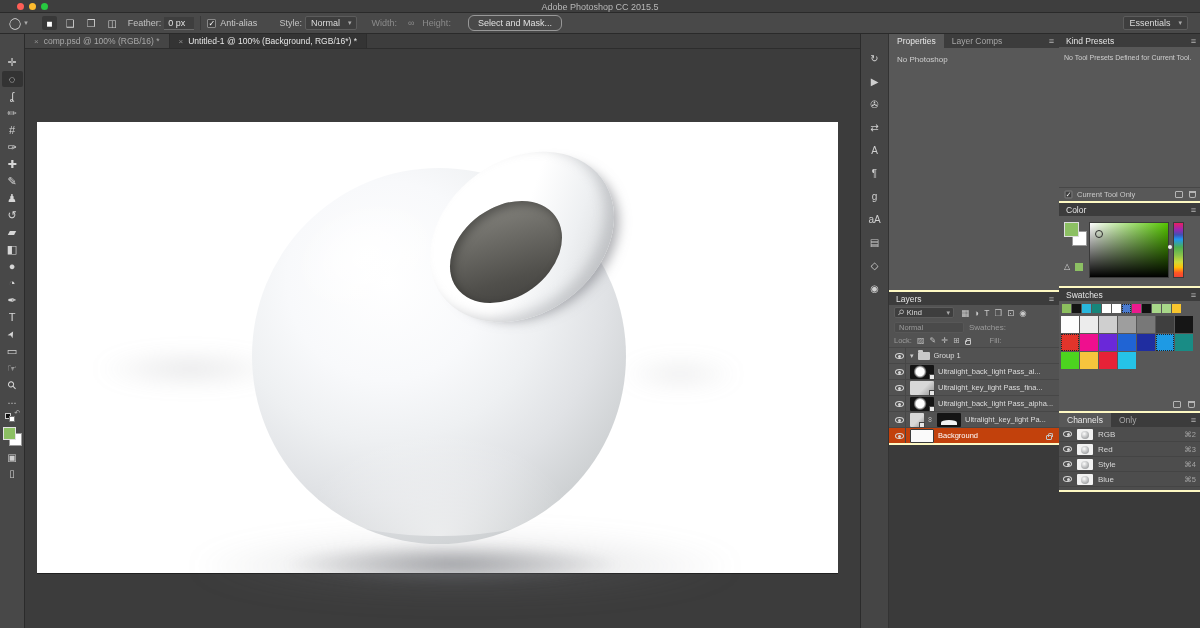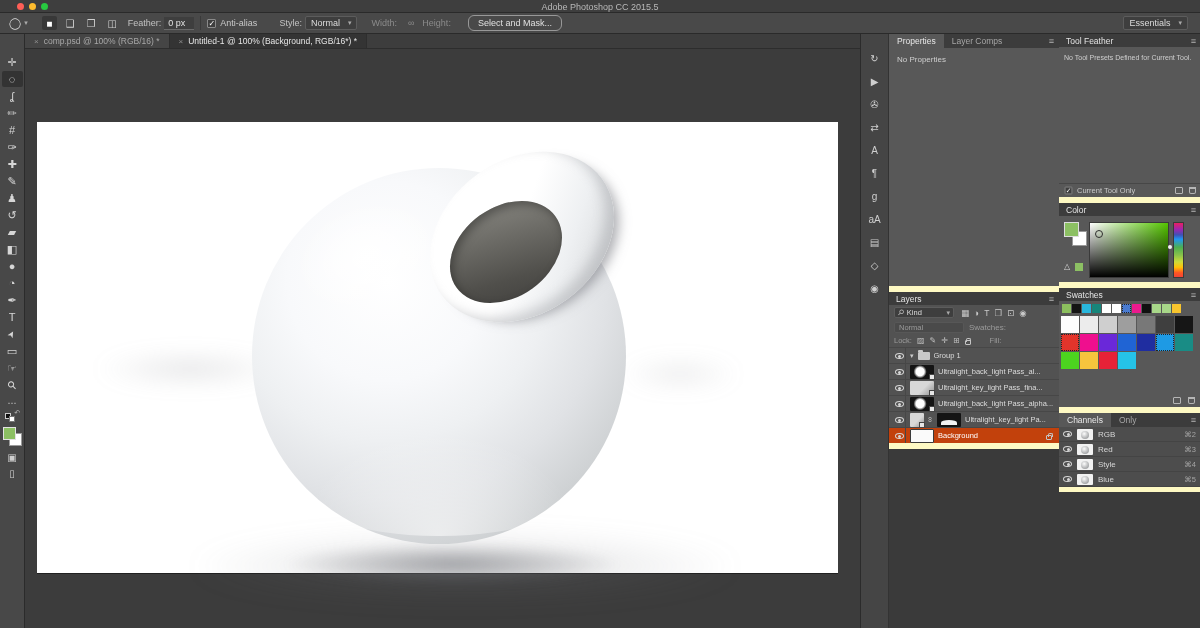--- a/index.html
+++ b/index.html
@@ -76,21 +76,21 @@
   #sphere-highlight { position:absolute; left:255px; top:80px; width:150px; height:110px; border-radius:50%;
     background:radial-gradient(ellipse at center, rgba(255,255,255,0.95), rgba(255,255,255,0) 70%); transform:rotate(-20deg); }
 
   
   #rightdock { left:860px; top:34px; width:340px; height:594px; background:#464646; border-left:1px solid #2b2b2b; }
   #panel-strip { position:absolute; left:0; top:0; width:28px; height:594px; background:#454545; border-right:1px solid #333; display:flex; flex-direction:column; align-items:center; padding-top:16px; }
   .strip-icon { width:20px; height:17px; margin-bottom:6px; display:flex; align-items:center; justify-content:center; font-size:10px; color:#cfcfcf; }
   .col { position:absolute; top:0; height:594px; display:flex; flex-direction:column; }
   #col1 { left:28px; width:170px; }
   #col2 { left:198px; width:142px; background:#484848; }
-  .panel { border-bottom:6px solid #fef9c3; display:flex; flex-direction:column;text-align:right; }
+  .panel { border-bottom:2px solid #fef9c3; display:flex; flex-direction:column;text-align:right; }
   .panel-tabs { height:14px; background:#3c3c3c; display:flex; align-items:stretch; font-size:8.5px; position:relative; flex:none; }
   .ptab { padding:2px 8px 0; color:#a6a6a6; }
   .ptab.active { background:#585858; color:#e8e8e8; }
   .panel-menu { position:absolute; right:5px; top:2px; font-size:9px; color:#b5b5b5; }
   .panel-body { flex:1; background:#585858; position:relative; font-size:8px; color:#cfcfcf; }
   .filler { flex:1; background:#3a3a3a; }
 
   
   #properties-panel { height:258px; }
   #no-props { position:absolute; left:8px; top:7px; font-size:8px; color:#cfcfcf; }
@@ -336,21 +336,21 @@
       </div>
 
     <div class="col" id="col1" data-name="panel-column-1">
       <div class="panel" id="properties-panel" data-name="properties-panel">
         <div class="panel-tabs" id="props-tabs" data-name="properties-tab-bar">
             <span class="ptab active" data-name="properties-tab-properties">Properties</span>
             <span class="ptab" data-name="properties-tab-layer-comps">Layer Comps</span>
             <span class="panel-menu" data-name="panel-menu-icon">≡</span>
           </div>
         <div class="panel-body" data-name="properties-body">
-          <div id="no-props" data-name="no-properties-text">No Properties</div>
+          <div id="no-props" data-name="no-properties-text">No Photoshop</div>
         </div>
       </div>
 
       <div class="panel" id="layers-panel" data-name="layers-panel">
         <div class="lp-header" data-name="layers-panel-header">
           <span data-name="layers-panel-title">Layers</span>
           <span class="panel-menu" data-name="panel-menu-icon">≡</span>
         </div>
         <div id="layers-body" data-name="layers-panel-body">
           <div id="layer-filter-row" data-name="layer-filter-row">
@@ -440,21 +440,21 @@
               </div>
             </div>
         </div>
       </div>
       <div class="filler" data-name="dock-empty-area"></div>
     </div>
 
     <div class="col" id="col2" data-name="panel-column-2">
       <div class="panel" id="toolpresets-panel" data-name="tool-presets-panel">
         <div class="lp-header" data-name="tool-presets-header">
-          <span data-name="tool-presets-title">Tool Feather</span>
+          <span data-name="tool-presets-title">Kind Presets</span>
           <span class="panel-menu" data-name="panel-menu-icon">≡</span>
         </div>
         <div class="panel-body" data-name="tool-presets-body">
           <div id="no-presets" data-name="no-presets-text">No Tool Presets Defined for Current Tool.</div>
         </div>
         <div class="panel-footer" data-name="tool-presets-footer">
           <span class="checkbox" style="transform:scale(0.85)" data-name="current-tool-only-checkbox">✓</span>
           <span data-name="current-tool-only-label">Current Tool Only</span>
           <span class="footer-icons">
             <span class="mini-new" data-name="new-preset-icon"></span>

